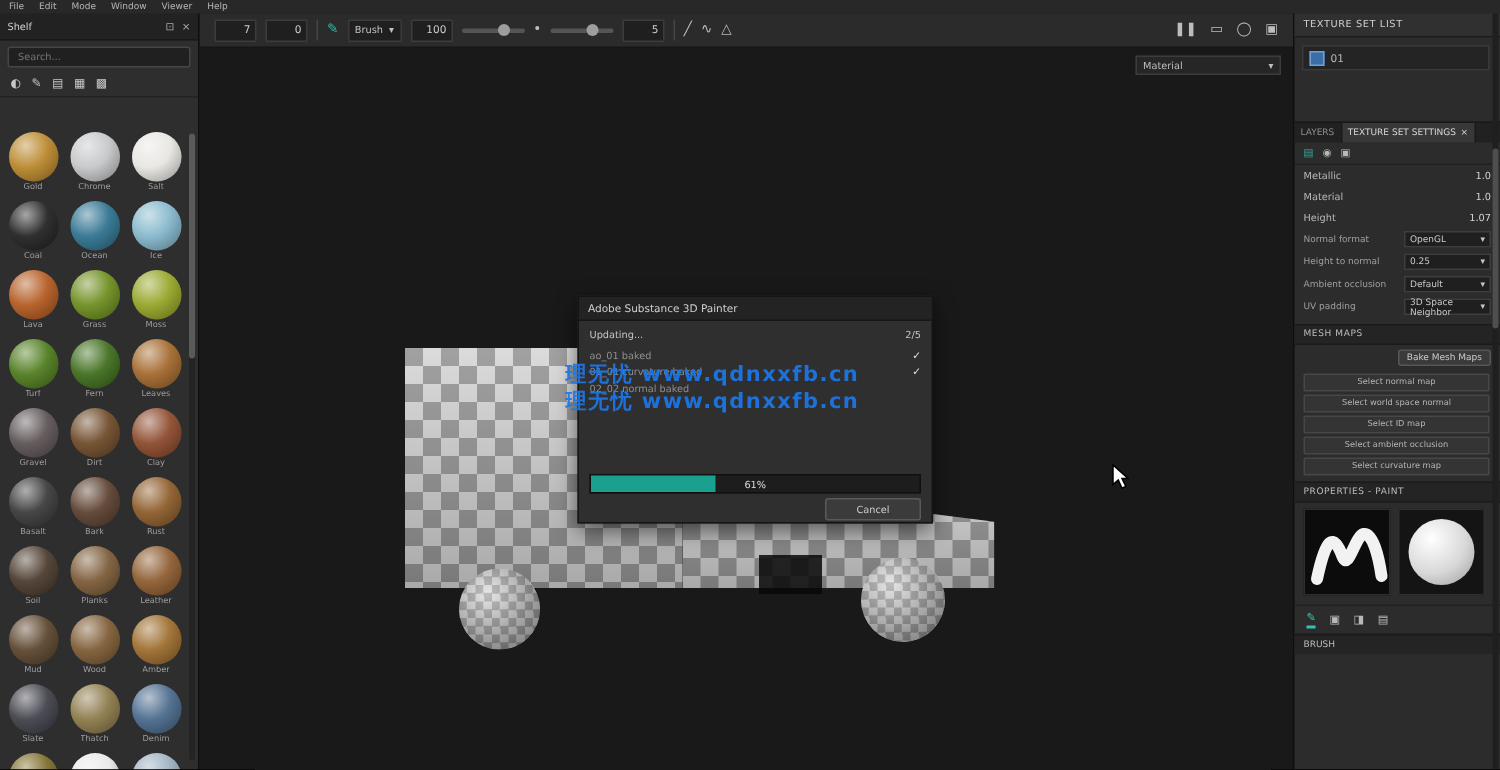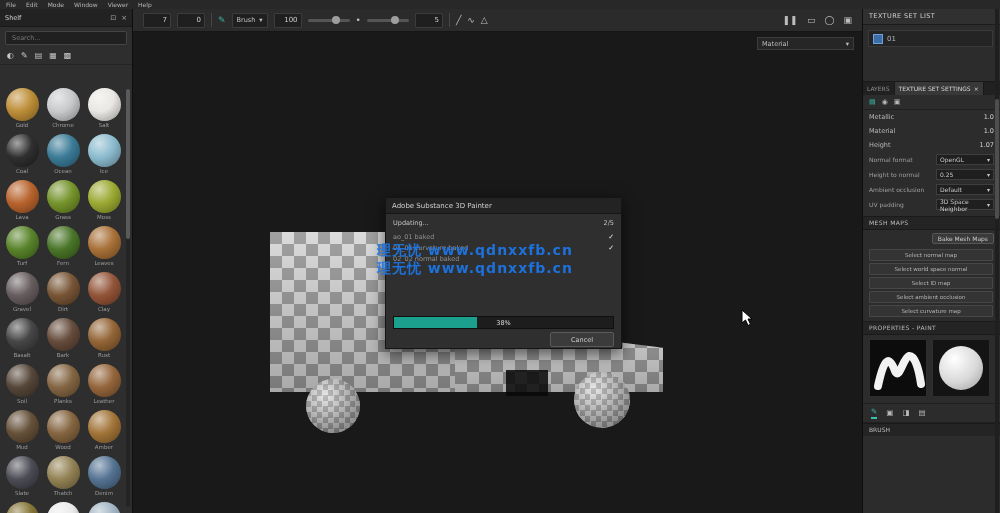--- a/index.html
+++ b/index.html
@@ -422,21 +422,21 @@
           <span class="dlg-check">✓</span>
         </div>
           <div class="dlg-item">
           <span>02_02 normal baked</span>
           <span class="dlg-check"></span>
         </div>
         </div>
     </div>
     <div class="dlg-progress">
       <div class="dlg-fill" style="width: 38%;"></div>
-      <div class="dlg-ptext">38%</div>
+      <div class="dlg-ptext">61%</div>
     </div>
     <div class="dlg-cancel">Cancel</div>
   </div>
 
   <div class="rightpanel">
     <div class="rp-header">TEXTURE SET LIST</div>
     <div class="rp-item">
       <span class="rp-swatch"></span>
       <span>01</span>
     </div>

